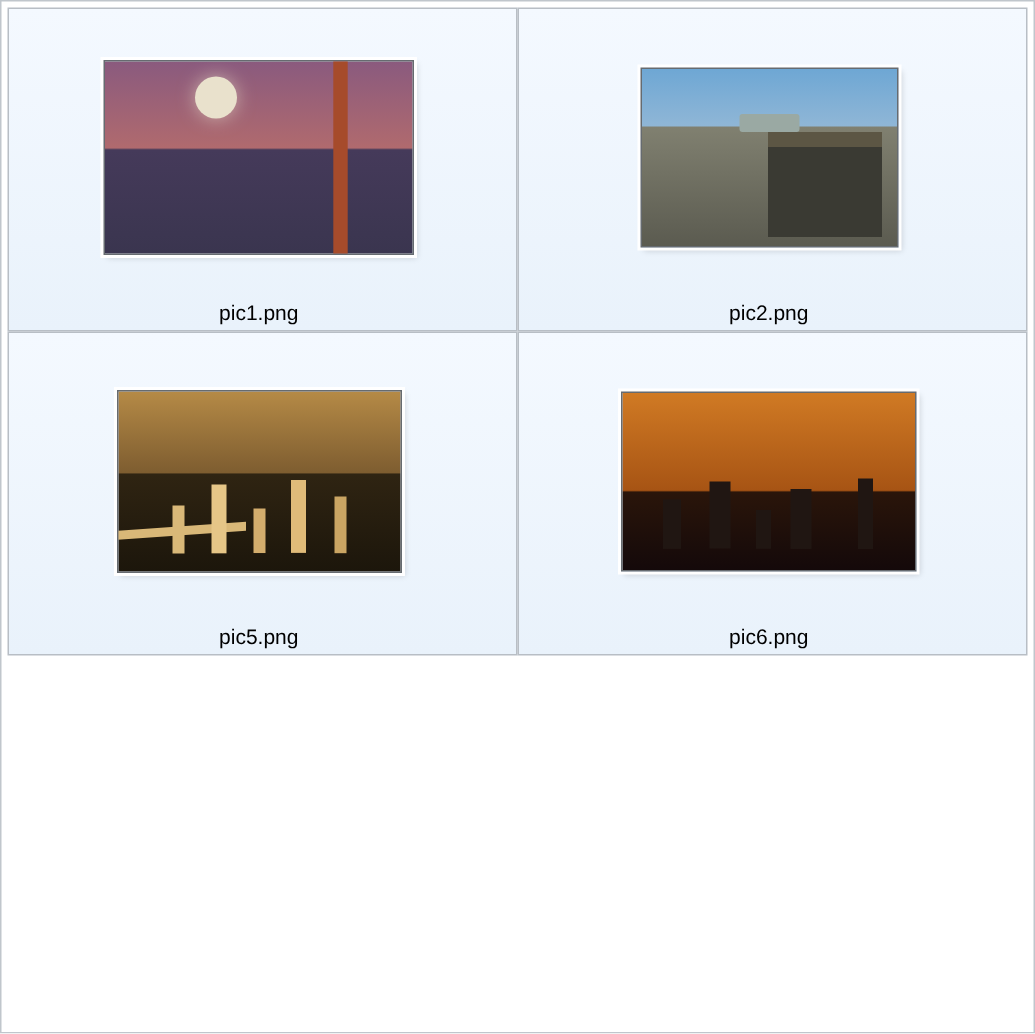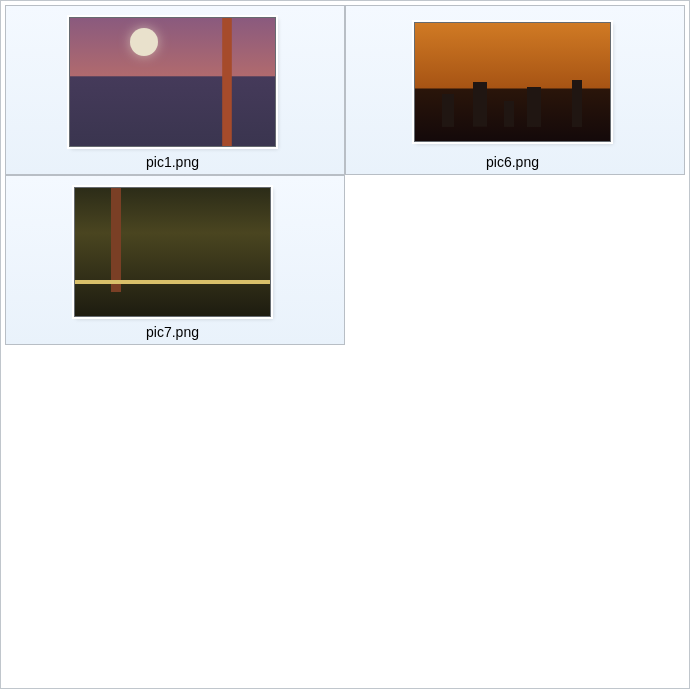--- a/index.html
+++ b/index.html
@@ -20,21 +20,21 @@
     padding: 4px;
     border: 1px solid #c0c6cc;
     display: flex;
     flex-wrap: wrap;
     align-content: flex-start;
     background: #ffffff;
   }
   .cell {
     box-sizing: border-box;
     width: 340px;
-    height: 170px;
+    height: 216px;
     border: 1px solid #b8bec5;
     background: linear-gradient(#f4f9ff 0%, #e9f2fb 100%);
     display: flex;
     flex-direction: column;
     align-items: center;
     justify-content: center;
     padding: 8px 8px 4px 3px;
   }
   .thumb-wrap {
     flex: 1 1 auto;
@@ -176,31 +176,37 @@
 
 <div class="container">
 
   <div class="cell">
     <div class="thumb-wrap">
       <div class="thumb img-pic1"></div>
     </div>
     <div class="caption">pic1.png</div>
   </div>
 
-
-
-
+  <div class="cell">
+    <div class="thumb-wrap">
+      <div class="thumb img-pic2"></div>
+    </div>
+    <div class="caption">pic2.png</div>
+  </div>
+
+
+
+  <div class="cell">
+    <div class="thumb-wrap">
+      <div class="thumb img-pic5"></div>
+    </div>
+    <div class="caption">pic5.png</div>
+  </div>
 
   <div class="cell">
     <div class="thumb-wrap">
       <div class="thumb img-pic6"></div>
     </div>
     <div class="caption">pic6.png</div>
   </div>
 
-  <div class="cell">
-    <div class="thumb-wrap">
-      <div class="thumb img-pic7"></div>
-    </div>
-    <div class="caption">pic7.png</div>
-  </div>
 
 </div>
 
 </body></html>

